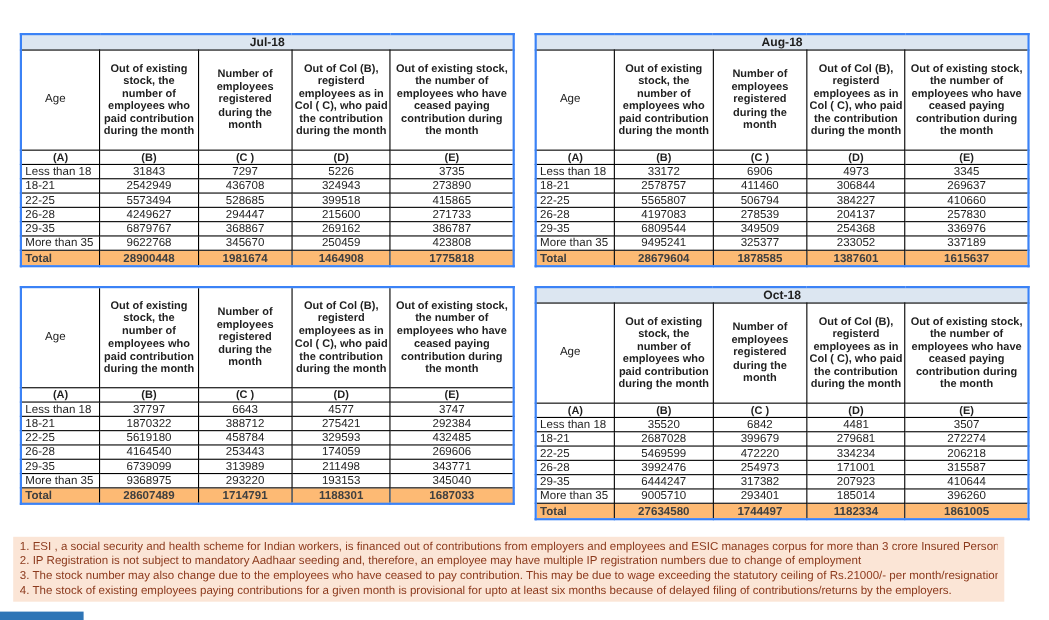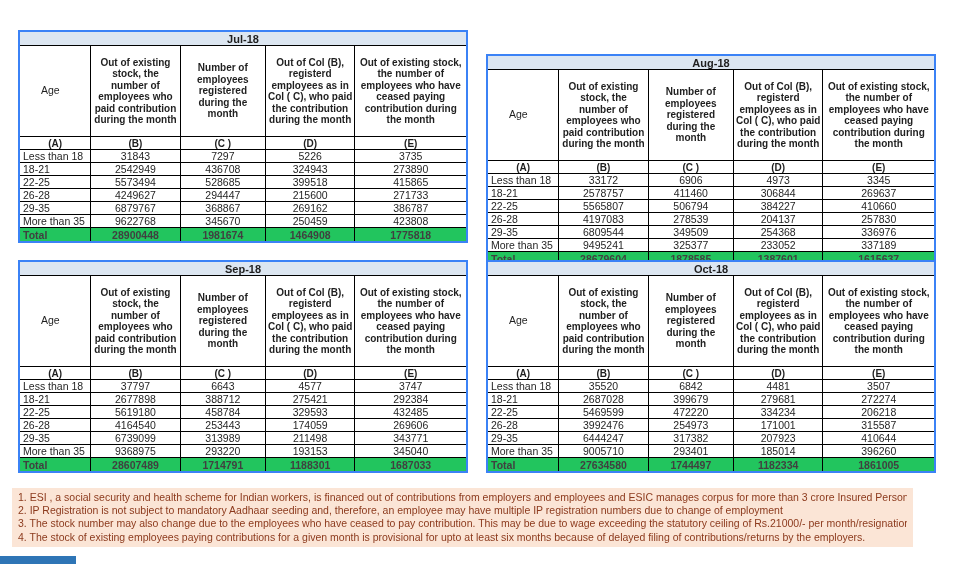--- a/index.html
+++ b/index.html
@@ -4,34 +4,34 @@
 <style>
   html,body{margin:0;padding:0;background:#ffffff;}
   .canvas{position:relative;width:954px;height:564px;background:#ffffff;
           font-family:"Liberation Sans",sans-serif;overflow:hidden;}
 
   table.rpt{position:absolute;width:450px;border-collapse:collapse;table-layout:fixed;
             border:2px solid #3b82f6;}
   .rpt td{border:1px solid #000;color:#1f1f1f;overflow:hidden;}
 
   .t1{left:18px;top:30px;}
-  .t2{left:486px;top:30px;margin-top:24px;}
+  .t2{left:486px;top:30px;}
   .t3{left:18px;top:260px;}
   .t4{left:486px;top:260px;}
 
   .month-cell{background:#DCE6F1;color:#17375E;font-weight:bold;font-size:11px;
               text-align:center;height:13px;padding:0 2px;}
   .hdr td{font-weight:bold;font-size:10px;text-align:center;vertical-align:middle;
           height:88px;line-height:11.5px;padding:1px 2px;}
   .hdr td.agehead{text-align:left;font-weight:normal;font-size:10.5px;padding-left:21px;}
   .letters td{font-weight:bold;font-size:10px;text-align:center;height:12px;padding:0 2px;}
   tbody.rows td{font-size:10.5px;height:12px;padding:0 3px;}
   .rpt td.num{text-align:center;}
   .rpt td.age{text-align:left;}
-  .total td{background:#22c55e;font-weight:bold;font-size:10.5px;height:13px;
+  .total td{background:#fdba74;font-weight:bold;font-size:10.5px;height:13px;
             color:#404040;padding:0 3px;}
 
   .notes{position:absolute;left:12px;top:488px;width:901px;background:#FBE5D6;
          color:#8C3A1D;font-size:10.5px;line-height:13.2px;padding:3px 6px;box-sizing:border-box;}
   .notes div{white-space:nowrap;overflow:hidden;}
 
   .bluebar{position:absolute;left:0;top:556px;width:76px;height:8px;background:#2E75B6;}
 </style>
 </head>
 <body>
@@ -204,23 +204,20 @@
 
   <table class="rpt t3">
     <colgroup>
         <col style="width:16%">
         <col style="width:20%">
         <col style="width:19%">
         <col style="width:20%">
         <col style="width:25%">
       </colgroup>
     <tbody>
-        <tr>
-          <td colspan="5" class="month-cell">Sep-18</td>
-        </tr>
     <tr class="hdr">
       <td class="agehead">Age</td>
       <td>Out of existing stock, the number of employees who paid contribution during the month</td>
       <td>Number of employees registered during the month</td>
       <td>Out of Col (B), registerd employees as in Col ( C), who paid the contribution during the month</td>
       <td>Out of existing stock, the number of employees who have ceased paying contribution during the month</td>
     </tr>
     <tr class="letters">
       <td>(A)</td>
       <td>(B)</td>
@@ -232,21 +229,21 @@
       <tbody class="rows">
         <tr>
           <td class="age">Less than 18</td>
           <td class="num">37797</td>
           <td class="num">6643</td>
           <td class="num">4577</td>
           <td class="num">3747</td>
         </tr>
         <tr>
           <td class="age">18-21</td>
-          <td class="num">2677898</td>
+          <td class="num">1870322</td>
           <td class="num">388712</td>
           <td class="num">275421</td>
           <td class="num">292384</td>
         </tr>
         <tr>
           <td class="age">22-25</td>
           <td class="num">5619180</td>
           <td class="num">458784</td>
           <td class="num">329593</td>
           <td class="num">432485</td>

